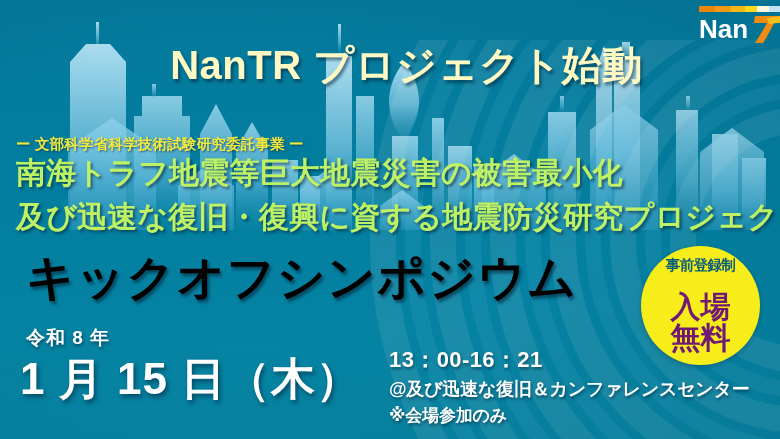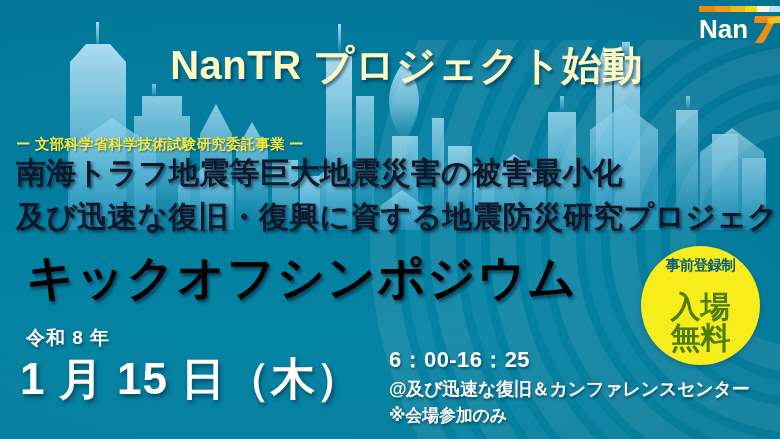--- a/index.html
+++ b/index.html
@@ -77,21 +77,21 @@
     text-shadow: 1px 1px 2px rgba(0,35,55,0.6);
     white-space: nowrap;
     margin-top: 12px;
   }
 
   
   .proj-line {
     position: absolute;
     left: 16px;
     font-weight: bold;
-    color: #0f172a;
+    color: #bef264;
     letter-spacing: 0.2px;
     text-shadow: 2px 2px 3px rgba(0,30,50,0.6);
     white-space: nowrap;
   }
   .proj-line-1 { top: 153px; font-size: 30px; }
   .proj-line-2 { top: 197px; font-size: 30px; }
 
   
   .kickoff {
     position: absolute;
@@ -184,21 +184,21 @@
     font-size: 14.5px;
     font-weight: bold;
     color: #0b5f77;
     letter-spacing: -0.6px;
     margin-bottom: 20px;
     white-space: nowrap;
   }
   .badge-big {
     font-size: 30px;
     font-weight: bold;
-    color: #4d7c0f;
+    color: #701a75;
     letter-spacing: 0px;
     white-space: nowrap;
   }
   .badge-big + .badge-big { margin-top: 1px; }
 </style>
 </head>
 <body>
 
 <div id="poster">
 
@@ -307,21 +307,21 @@
   <div class="ministry">ー 文部科学省科学技術試験研究委託事業 ー</div>
 
   <div class="proj-line proj-line-1">南海トラフ地震等巨大地震災害の被害最小化</div>
   <div class="proj-line proj-line-2">及び迅速な復旧・復興に資する地震防災研究プロジェクト</div>
 
   <div class="kickoff">キックオフシンポジウム</div>
 
   <div class="era">令和 8 年</div>
   <div class="date-big">1 月 15 日（木）</div>
 
-  <div class="time">6：00-16：25</div>
+  <div class="time">13：00-16：21</div>
   <div class="venue">@及び迅速な復旧＆カンファレンスセンター</div>
   <div class="note">※会場参加のみ</div>
 
   <div class="badge">
     <div class="badge-top">事前登録制</div>
     <div class="badge-big">入場</div>
     <div class="badge-big">無料</div>
   </div>
 
 </div>

